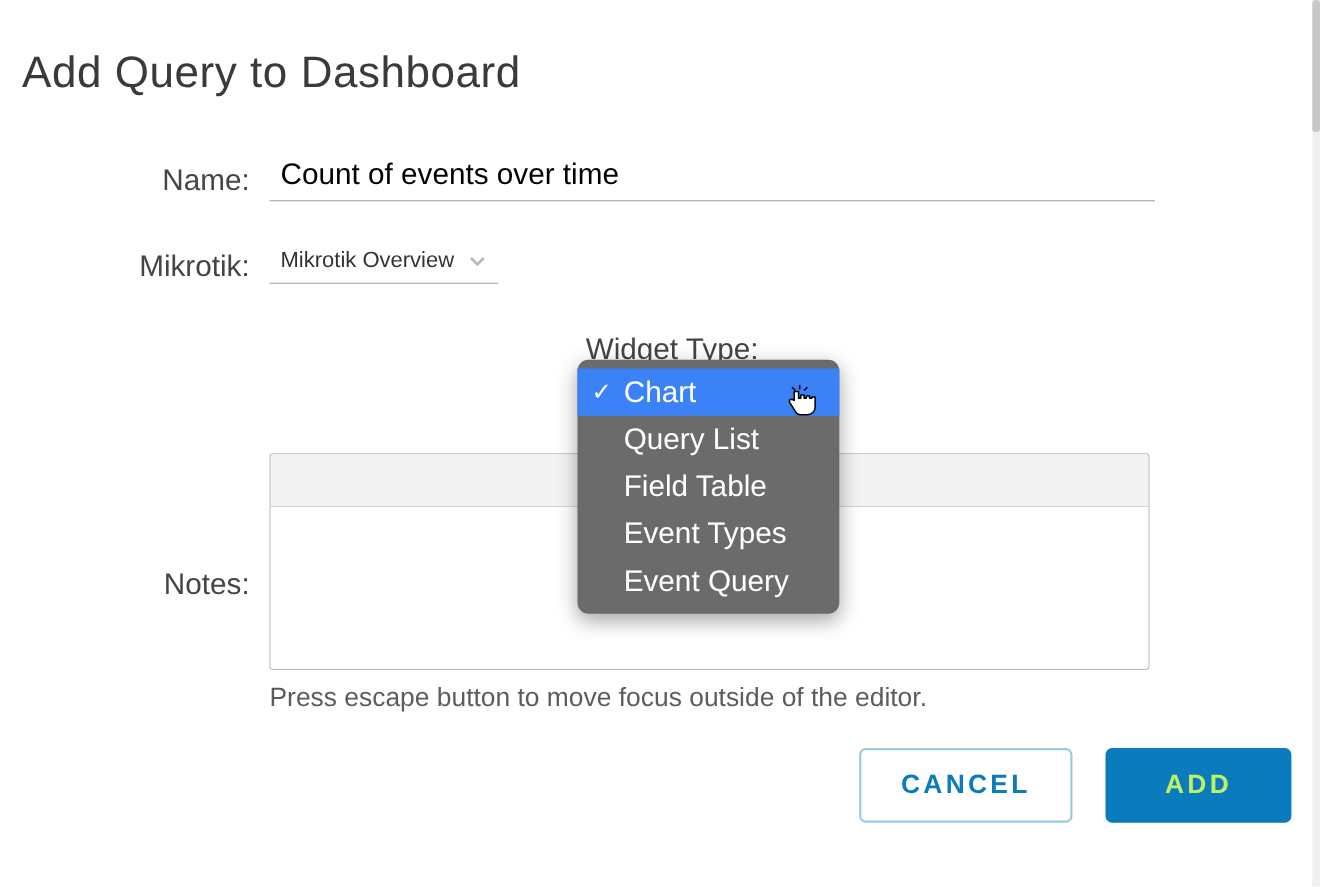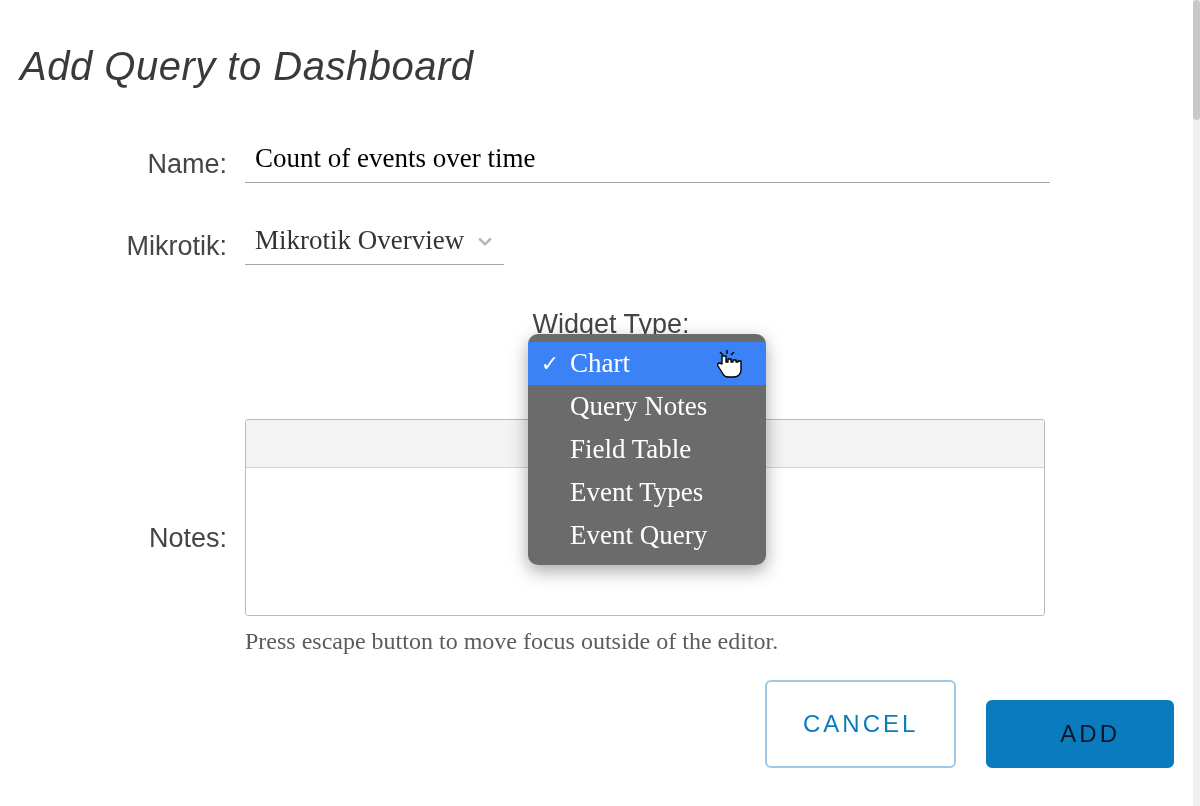--- a/index.html
+++ b/index.html
@@ -29,56 +29,55 @@
   .dialog {
     position: absolute;
     left: 20px; top: 44px;
     width: 1150px;
   }
   .title {
     font-size: 40px;
     font-weight: 400;
     letter-spacing: 0.5px;
     color: #3a3a3a;
-    font-style: italic;
   }
   .form {
     margin-top: 54px;
   }
   .row {
     display: flex;
     align-items: center;
     margin-bottom: 42px;
   }
   .label {
     width: 225px;
     text-align: right;
     font-size: 27px;
     color: #454545;
     padding-right: 18px;
     padding-top: 2px;
     white-space: nowrap;
   }
-  .field { flex: 1; position: relative; font-family: Liberation Serif, serif; }
+  .field { flex: 1; position: relative; }
 
   .text-input {
     width: 805px;
     font-size: 27px;
     border: none;
     border-bottom: 1.5px solid #a7a7a7;
     padding: 0 0 8px 10px;
     outline: none;
     background: transparent;
     font-family: inherit;
   }
 
   .select-value {
     display: inline-flex;
     align-items: center;
-    font-size: 27px;
+    font-size: 20px;
     border-bottom: 1.5px solid #a7a7a7;
     padding: 0 8px 8px 10px;
     cursor: pointer;
     gap: 10px;
   }
   .chev {
     width: 22px; height: 22px;
     display: inline-flex; align-items: center; justify-content: center;
   }
   .chev svg { stroke: #b7b7b7; stroke-width: 3; fill: none; }
@@ -149,39 +148,38 @@
   .actions {
     position: absolute;
     right: 26px;
     top: 680px;
     display: flex;
     gap: 30px;
   }
   .btn {
     font-size: 24px;
     letter-spacing: 3px;
-    font-weight: 400;
+    font-weight: 700;
     padding: 18px 36px;
     border-radius: 6px;
     cursor: pointer;
     border: 2px solid;
     font-family: inherit;
   }
   .btn-cancel {
     background: #fff;
     color: #0a7bbd;
     border-color: #9ec9e2;
   }
   .btn-add {
     background: #0a7bbd;
-    color: #0f172a;
+    color: #bef264;
     border-color: #0a7bbd;
-    padding-left: 72px;
+    padding-left: 52px;
     padding-right: 52px;
-    margin-top: 20px;
   }
 
   .cursor {
     position: absolute;
     left: 712px;
     top: 348px;
     width: 32px; height: 32px;
     z-index: 50;
     pointer-events: none;
   }
@@ -233,21 +231,21 @@
         </div>
 
         
         <div class="dropdown-menu">
           <div class="dropdown-item selected">
             <span class="check-slot">✓</span>
             <span>Chart</span>
           </div>
           <div class="dropdown-item">
             <span class="check-slot"></span>
-            <span>Query Notes</span>
+            <span>Query List</span>
           </div>
           <div class="dropdown-item">
             <span class="check-slot"></span>
             <span>Field Table</span>
           </div>
           <div class="dropdown-item">
             <span class="check-slot"></span>
             <span>Event Types</span>
           </div>
           <div class="dropdown-item">

